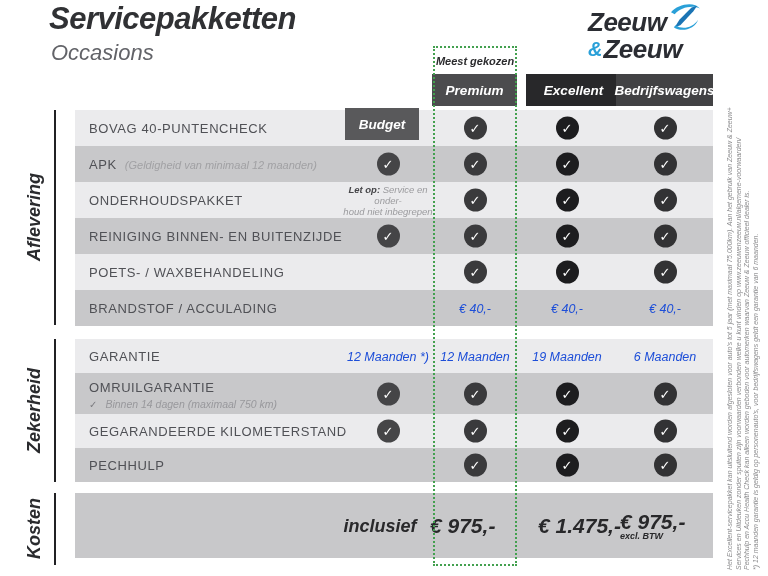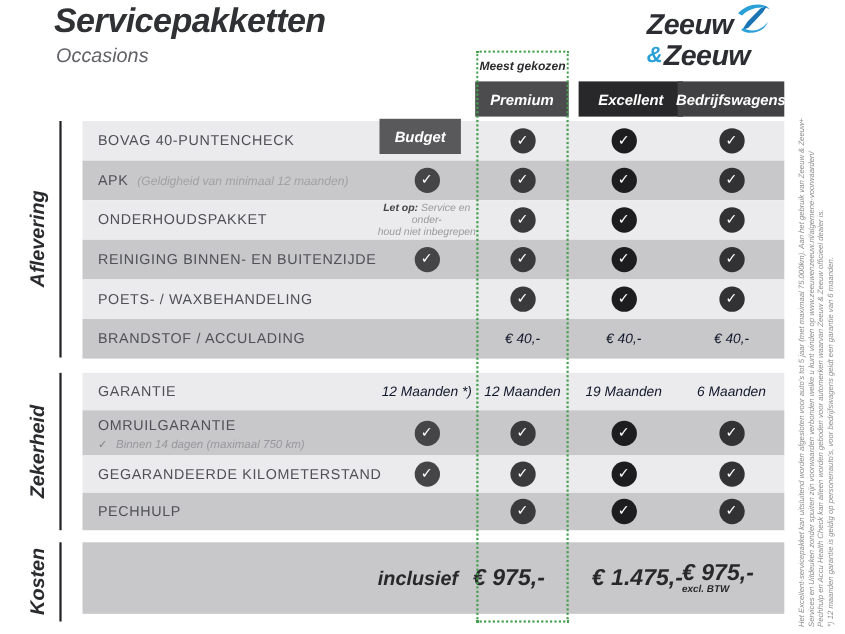--- a/index.html
+++ b/index.html
@@ -3,21 +3,21 @@
 <meta charset="utf-8">
 <style>
   * { margin:0; padding:0; box-sizing:border-box; }
   html,body { width:768px; height:576px; background:#ffffff; overflow:hidden;
               font-family:"Liberation Sans", sans-serif; }
   #stage { position:relative; width:768px; height:576px; background:#ffffff; }
 
   
   .title { position:absolute; left:49px; top:1px; font-size:31px; font-weight:bold;
            font-style:italic; color:#303134; letter-spacing:-0.5px; }
-  .subtitle { position:absolute; left:51px; top:40px; font-size:18px; font-style:italic;
+  .subtitle { position:absolute; left:51px; top:40px; font-size:22px; font-style:italic;
               color:#626368; }
 
   
   .logo { position:absolute; left:588px; top:6px; width:150px; line-height:24px;
           font-style:italic; font-weight:bold; }
   .logo-line { display:flex; align-items:center; }
   .logo-word { font-size:26px; color:#2b2d33; letter-spacing:-0.5px; }
   .logo-amp { font-size:20px; color:#2aa0d8; margin-right:1px; }
   .logo-swoosh { margin-left:2px; margin-top:-4px; }
 
@@ -52,21 +52,21 @@
                     letter-spacing:0; }
   .row-sub-block { font-size:10.5px; font-style:italic; color:#98989c; margin-top:2px; }
   .row-sub-check { font-style:normal; color:#7c7c80; font-size:10px; margin-right:8px;
                    font-family:"DejaVu Sans", sans-serif; }
   .cell { position:absolute; top:50%; transform:translateY(-50%); width:90px;
           text-align:center; }
   .cell-0 { left:268px; } .cell-1 { left:355px; } .cell-2 { left:447px; } .cell-3 { left:545px; }
   .check { display:inline-block; width:23px; height:23px; border-radius:50%;
            color:#ffffff; font-size:13px; font-weight:bold; line-height:23px;
            font-family:"DejaVu Sans", sans-serif; }
-  .cell-text { font-size:12.5px; font-style:italic; color:#0f172a; }
+  .cell-text { font-size:12.5px; font-style:italic; color:#1d4ed8; }
   .note { font-size:9.5px; line-height:11px; font-style:italic; color:#9b9b9e; }
   .note b { color:#454548;margin-top:12px; }
 
   
   .kosten-row { position:absolute; left:75px; top:493px; width:638px; height:65px;
                 background:#c8c8ca; z-index:1; }
   .kosten-cell { position:absolute; top:50%; transform:translateY(-50%);
                  font-weight:bold; font-style:italic; color:#28282a; }
   .kc0 { left:255px; width:100px; text-align:center; font-size:18px; }
   .kc1 { left:355px; width:90px; font-size:21px; }

